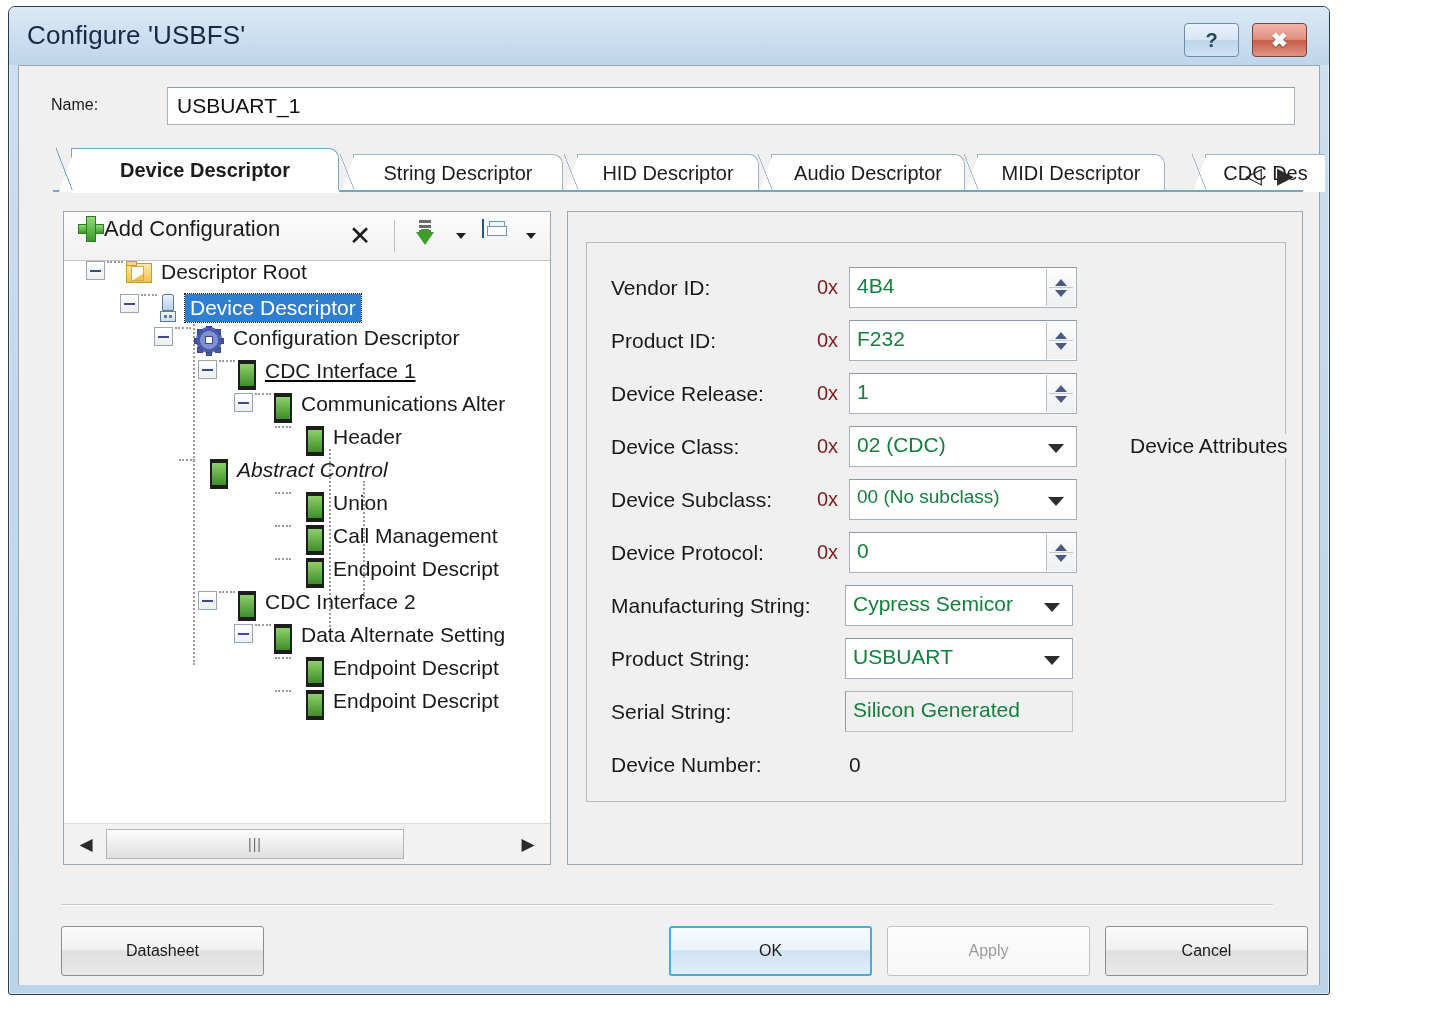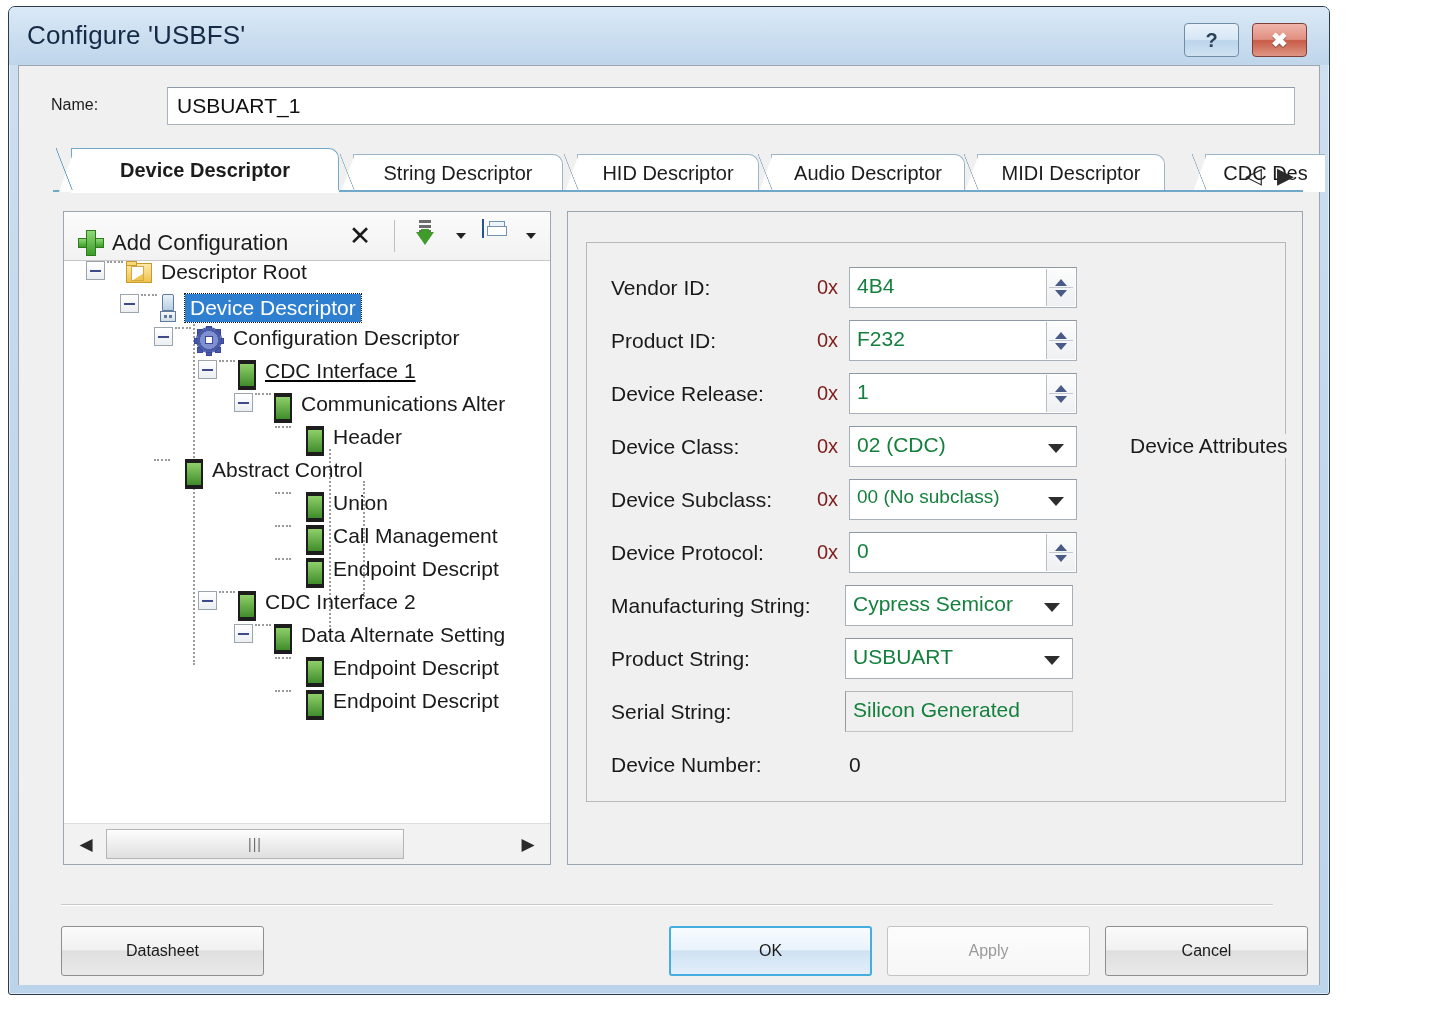--- a/index.html
+++ b/index.html
@@ -230,22 +230,21 @@
     height: 48px;
     background: linear-gradient(180deg,#fbfbfb 0%, #f2f2f2 100%);
     border-bottom: 1px solid #c8c8c8;
   }
   #add-config-btn {
     position: absolute;
     left: 8px;
     top: 4px;
     height: 40px;
     display: flex;
-    align-items: flex-end;
-    gap: 8px;
+    align-items: flex-start;
     padding: 0 6px;
   }
   .plus-icon {
     width: 26px; height: 26px;
     position: relative;
   }
   .plus-icon span {
     position: absolute;
     background: linear-gradient(180deg,#8fd978,#3a9c27);
     border: 1px solid #2f7a1f;
@@ -769,21 +768,21 @@
 
         <div class="tnode" style="padding-left:211px;">
           <span class="tdots"></span>
           <span class="ticon ico-chip" style="margin-left:12px;">
               <span class="outer"></span>
               <span class="inner"></span>
             </span>
           <span class="tlabel">Header</span>
         </div>
 
-        <div class="tnode" style="padding-left:90px;">
+        <div class="tnode" style="padding-left:115px;font-style:italic;">
           <span class="tdots"></span>
           <span class="ticon ico-chip" style="margin-left:12px;">
               <span class="outer"></span>
               <span class="inner"></span>
             </span>
           <span class="tlabel">Abstract Control</span>
         </div>
 
         <div class="tnode" style="padding-left:211px;">
           <span class="tdots"></span>

